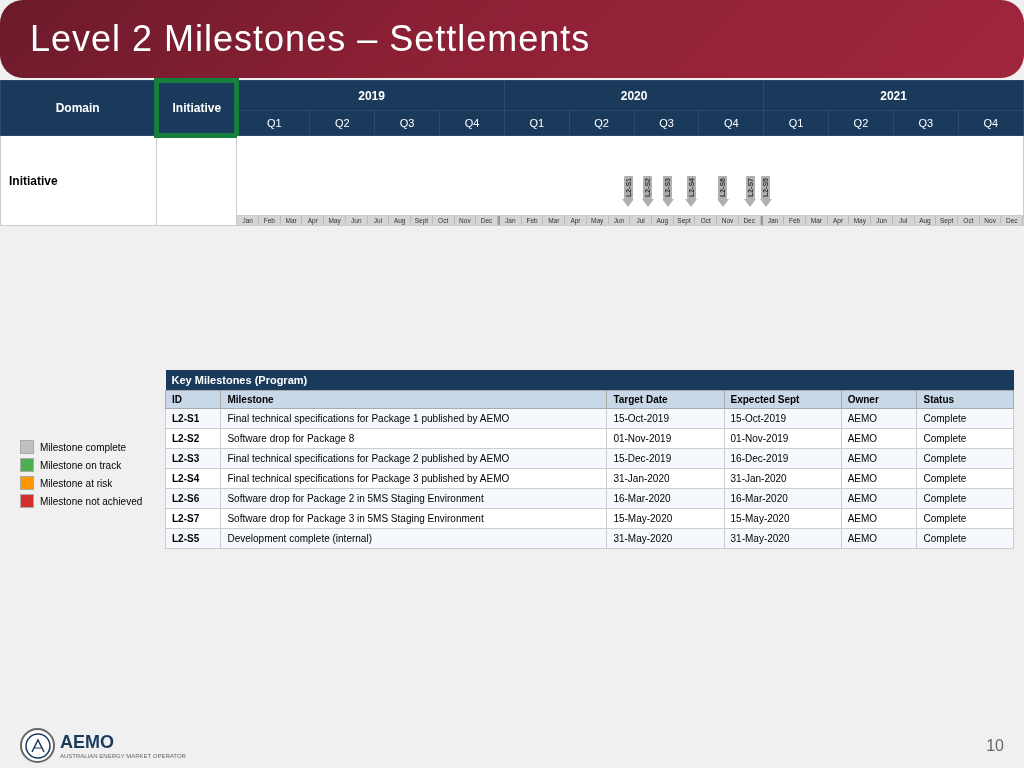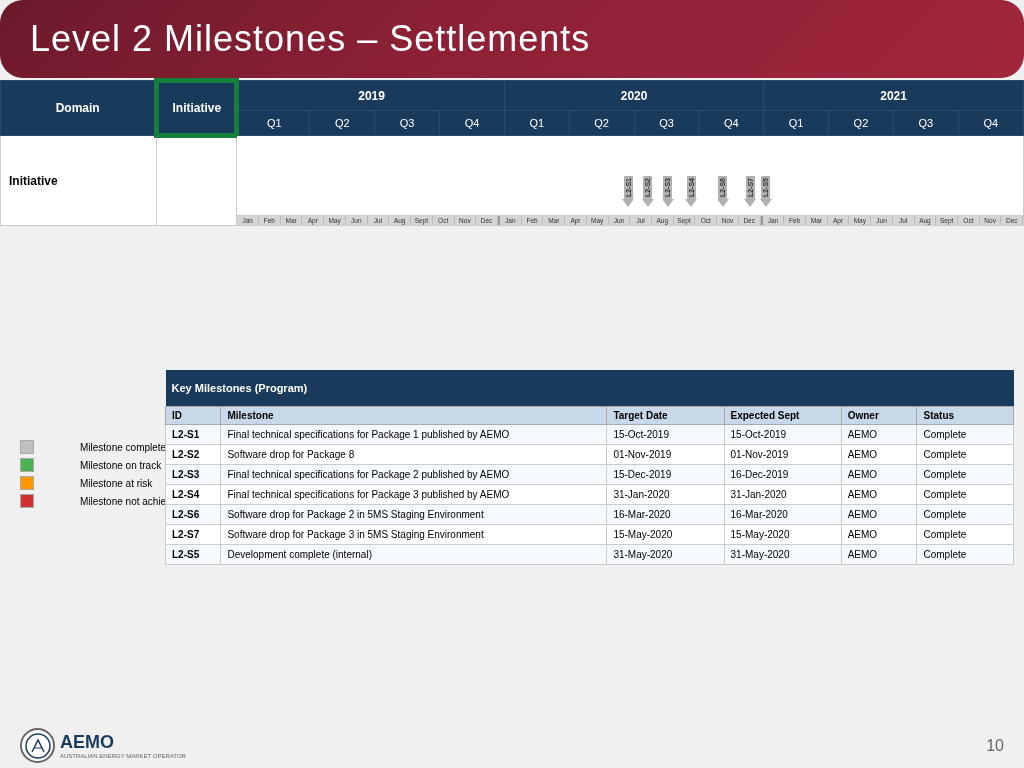--- a/index.html
+++ b/index.html
@@ -126,21 +126,20 @@
       position: absolute;
       left: 20px;
       top: 440px;
       font-size: 10px;
     }
 
     .legend-item {
       display: flex;
       align-items: center;
       margin-bottom: 4px;
-      gap: 40px;
     }
 
     .legend-color {
       width: 14px;
       height: 14px;
       margin-right: 6px;
       border: 1px solid #aaa;
     }
 
     
@@ -154,21 +153,21 @@
     .milestones-table {
       width: 100%;
       border-collapse: collapse;
       font-size: 10.5px;
     }
 
     .milestones-table .km-header-row td {
       background: #1a3a5c;
       color: white;
       font-weight: bold;
-      padding: 12px 6px;
+      padding: 4px 6px;
       font-size: 11px;
     }
 
     .milestones-table .col-header-row td {
       background: #c8d8e8;
       font-weight: bold;
       padding: 3px 6px;
       border: 1px solid #aaa;
       font-size: 10px;
     }

